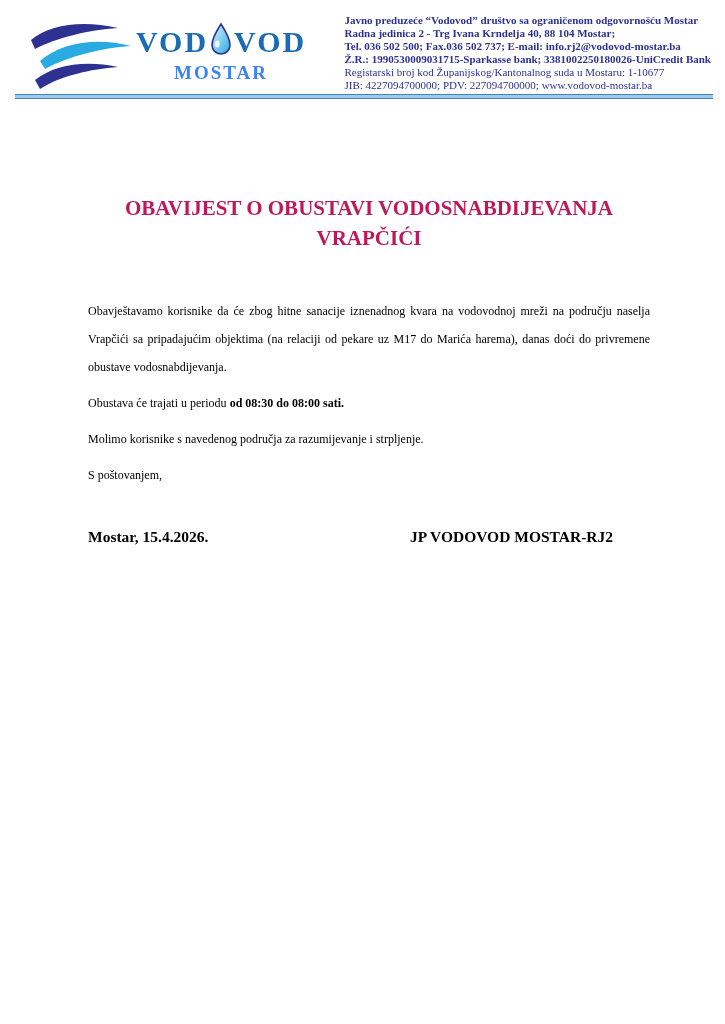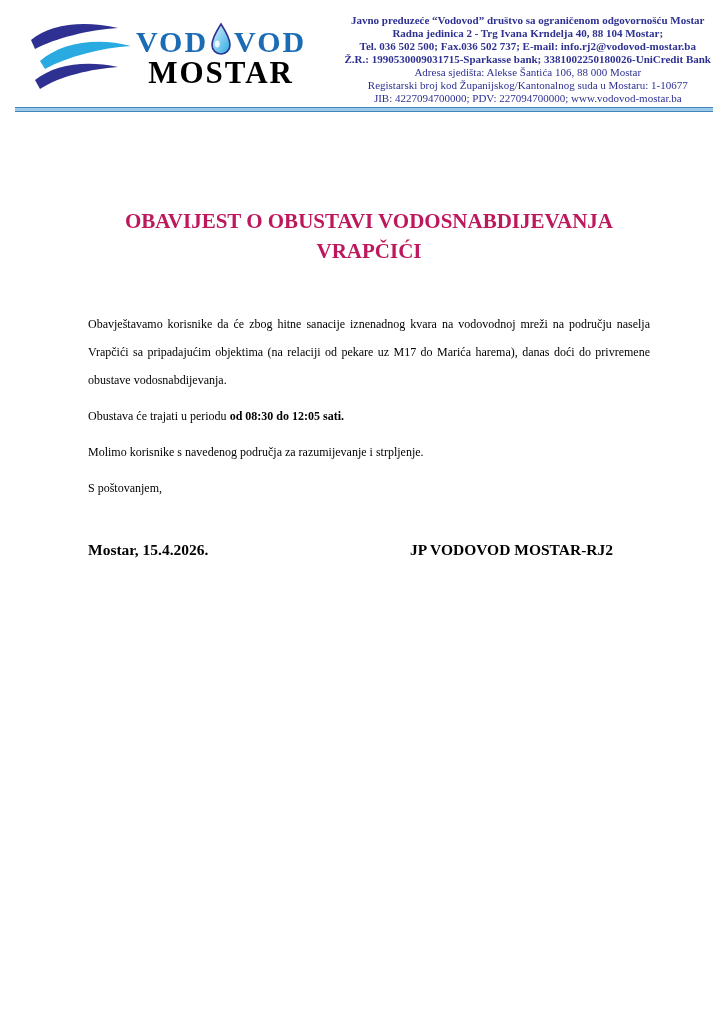--- a/index.html
+++ b/index.html
@@ -23,25 +23,25 @@
   .logo { display:flex; align-items:flex-start; gap:4px; margin-top:6px; }
   .logo-waves { flex:0 0 auto; }
   .logo-text { display:flex; flex-direction:column; align-items:center; margin-top:2px; }
   .logo-word {
     display:flex; align-items:flex-end;
     font-weight:bold; font-size:30px; line-height:30px;
     letter-spacing:2px; color:#1b6cb5;
   }
   .logo-drop { margin:0 1px -1px 1px; }
   .logo-city {
-    font-weight:bold; font-size:31px; line-height:31px;
-    letter-spacing:2px; color:#000000;
+    font-weight:bold; font-size:19px; line-height:31px;
+    letter-spacing:2px; color:#3b82f6;
   }
   .header-info {
-    text-align:center;
+    text-align:left;
     color:#2e3192;
     font-size:11px;
     line-height:13px;
     white-space:nowrap;
   }
   .header-info .b { font-weight:bold; }
   
   .divider {
     margin:2px 12px 0 15px;
     height:5px;
@@ -108,36 +108,35 @@
         </div>
         <div class="logo-city">MOSTAR</div>
       </div>
     </div>
 
     <div class="header-info">
       <div class="b">Javno preduzeće “Vodovod” društvo sa ograničenom odgovornošću Mostar</div>
       <div class="b">Radna jedinica 2 - Trg Ivana Krndelja 40, 88 104 Mostar;</div>
       <div class="b">Tel. 036 502 500; Fax.036 502 737; E-mail: info.rj2@vodovod-mostar.ba</div>
       <div class="b">Ž.R.: 1990530009031715-Sparkasse bank; 3381002250180026-UniCredit Bank</div>
-      <div>Adresa sjedišta: Alekse Šantića 106, 88 000 Mostar</div>
       <div>Registarski broj kod Županijskog/Kantonalnog suda u Mostaru: 1-10677</div>
       <div>JIB: 4227094700000; PDV: 227094700000; www.vodovod-mostar.ba</div>
     </div>
   </div>
 
   <div class="divider"></div>
 
   <div class="doc-title">
     <div>OBAVIJEST O OBUSTAVI VODOSNABDIJEVANJA</div>
     <div>VRAPČIĆI</div>
   </div>
 
   <div class="body-text">
     <p>Obavještavamo korisnike da će zbog hitne sanacije iznenadnog kvara na vodovodnoj mreži na području naselja Vrapčići sa pripadajućim objektima (na relaciji od pekare uz M17 do Marića harema), danas doći do privremene obustave vodosnabdijevanja.</p>
-    <p><span>Obustava će trajati u periodu </span><span class="b">od 08:30 do 12:05 sati.</span></p>
+    <p><span>Obustava će trajati u periodu </span><span class="b">od 08:30 do 08:00 sati.</span></p>
     <p>Molimo korisnike s navedenog područja za razumijevanje i strpljenje.</p>
     <p>S poštovanjem,</p>
   </div>
 
   <div class="footer-row">
     <span class="footer-date">Mostar, 15.4.2026.</span>
     <span class="footer-sign">JP VODOVOD MOSTAR-RJ2</span>
   </div>
 
 </div>

